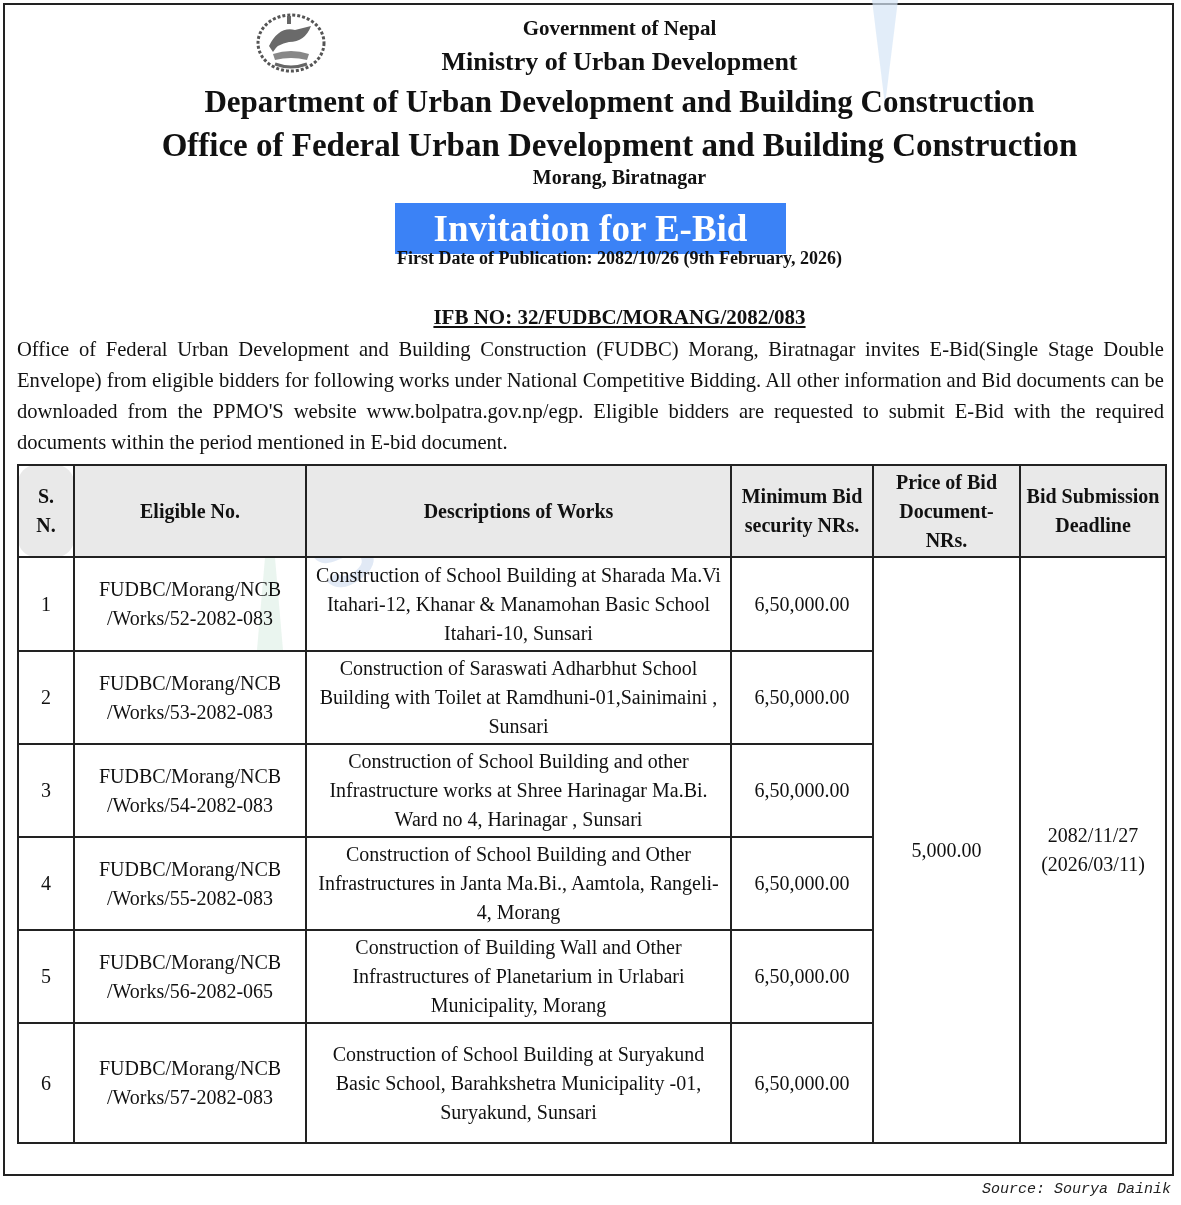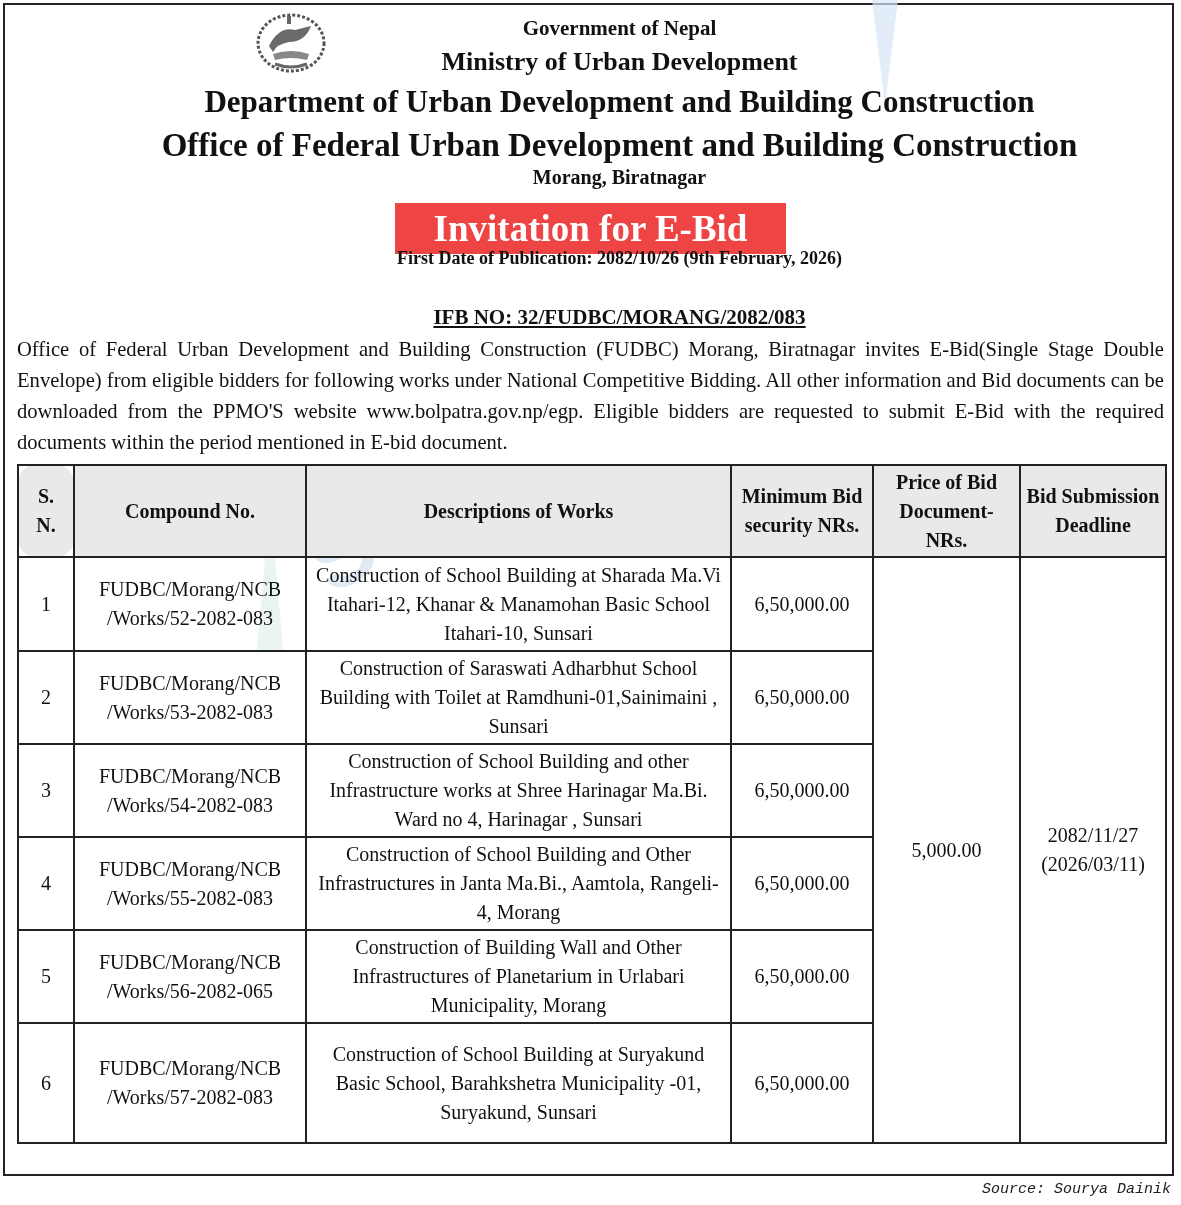--- a/index.html
+++ b/index.html
@@ -5,21 +5,21 @@
   html, body { margin: 0; padding: 0; background: #ffffff; }
   body { width: 1181px; height: 1205px; position: relative; overflow: hidden; font-family: "Liberation Serif", serif; color: #111; }
   .frame { position: absolute; left: 3px; top: 3px; width: 1171px; height: 1173px; border: 2px solid #222; box-sizing: border-box; background: #fff; }
   .emblem { position: absolute; left: 255px; top: 12px; width: 72px; height: 62px; }
   .h-line { position: absolute; left: 0; width: 100%; text-align: center; font-weight: bold; white-space: nowrap; padding-left: 29px; }
   .gov { top: 16px; font-size: 21px; }
   .ministry { top: 47px; font-size: 26px; }
   .dept { top: 84px; font-size: 31px; }
   .office { top: 127px; font-size: 33px; }
   .loc { top: 166px; font-size: 20px; }
-  .ebid { position: absolute; left: 395px; top: 203px; width: 391px; height: 51px; background: #ef4444; color: #fff; font-weight: bold; font-size: 37px; text-align: center; line-height: 51px; }
+  .ebid { position: absolute; left: 395px; top: 203px; width: 391px; height: 51px; background: #3b82f6; color: #fff; font-weight: bold; font-size: 37px; text-align: center; line-height: 51px; }
   .pubdate { top: 248px; font-size: 18px; }
   .ifb { top: 305px; font-size: 21px; text-decoration: underline; }
   .para { position: absolute; left: 17px; top: 334px; width: 1147px; font-size: 20.6px; line-height: 31px; text-align: justify; text-align-last: left; }
   table.bids { position: absolute; left: 17px; top: 464px; width: 1148px; border-collapse: collapse; border: 2.5px solid #222; table-layout: fixed; }
   table.bids th, table.bids td { border: 2px solid #222; text-align: center; vertical-align: middle; padding: 0 4px; }
   table.bids th { background: #e9e9e9; font-weight: bold; font-size: 20px; line-height: 29px; height: 90px; }
   table.bids td { font-size: 20px; line-height: 29px; }
   .row1 td { height: 92px; }
   .rowN td { height: 91px; }
   .row6 td { height: 118px; }
@@ -67,21 +67,21 @@
     <col style="width:56px">
       <col style="width:232px">
       <col style="width:425px">
       <col style="width:142px">
       <col style="width:147px">
       <col style="width:146px">
   </colgroup>
   <thead>
     <tr>
       <th style="padding:0 14px;border-radius:18px;">S. N.</th>
-      <th>Compound No.</th>
+      <th>Eligible No.</th>
       <th>Descriptions of Works</th>
       <th>Minimum Bid security NRs.</th>
       <th>Price of Bid Document- NRs.</th>
       <th style="padding:0 0;">Bid Submission Deadline</th>
     </tr>
   </thead>
   <tbody>
     <tr class="row1">
       <td>1</td>
       <td>FUDBC/Morang/NCB /Works/52-2082-083</td>

